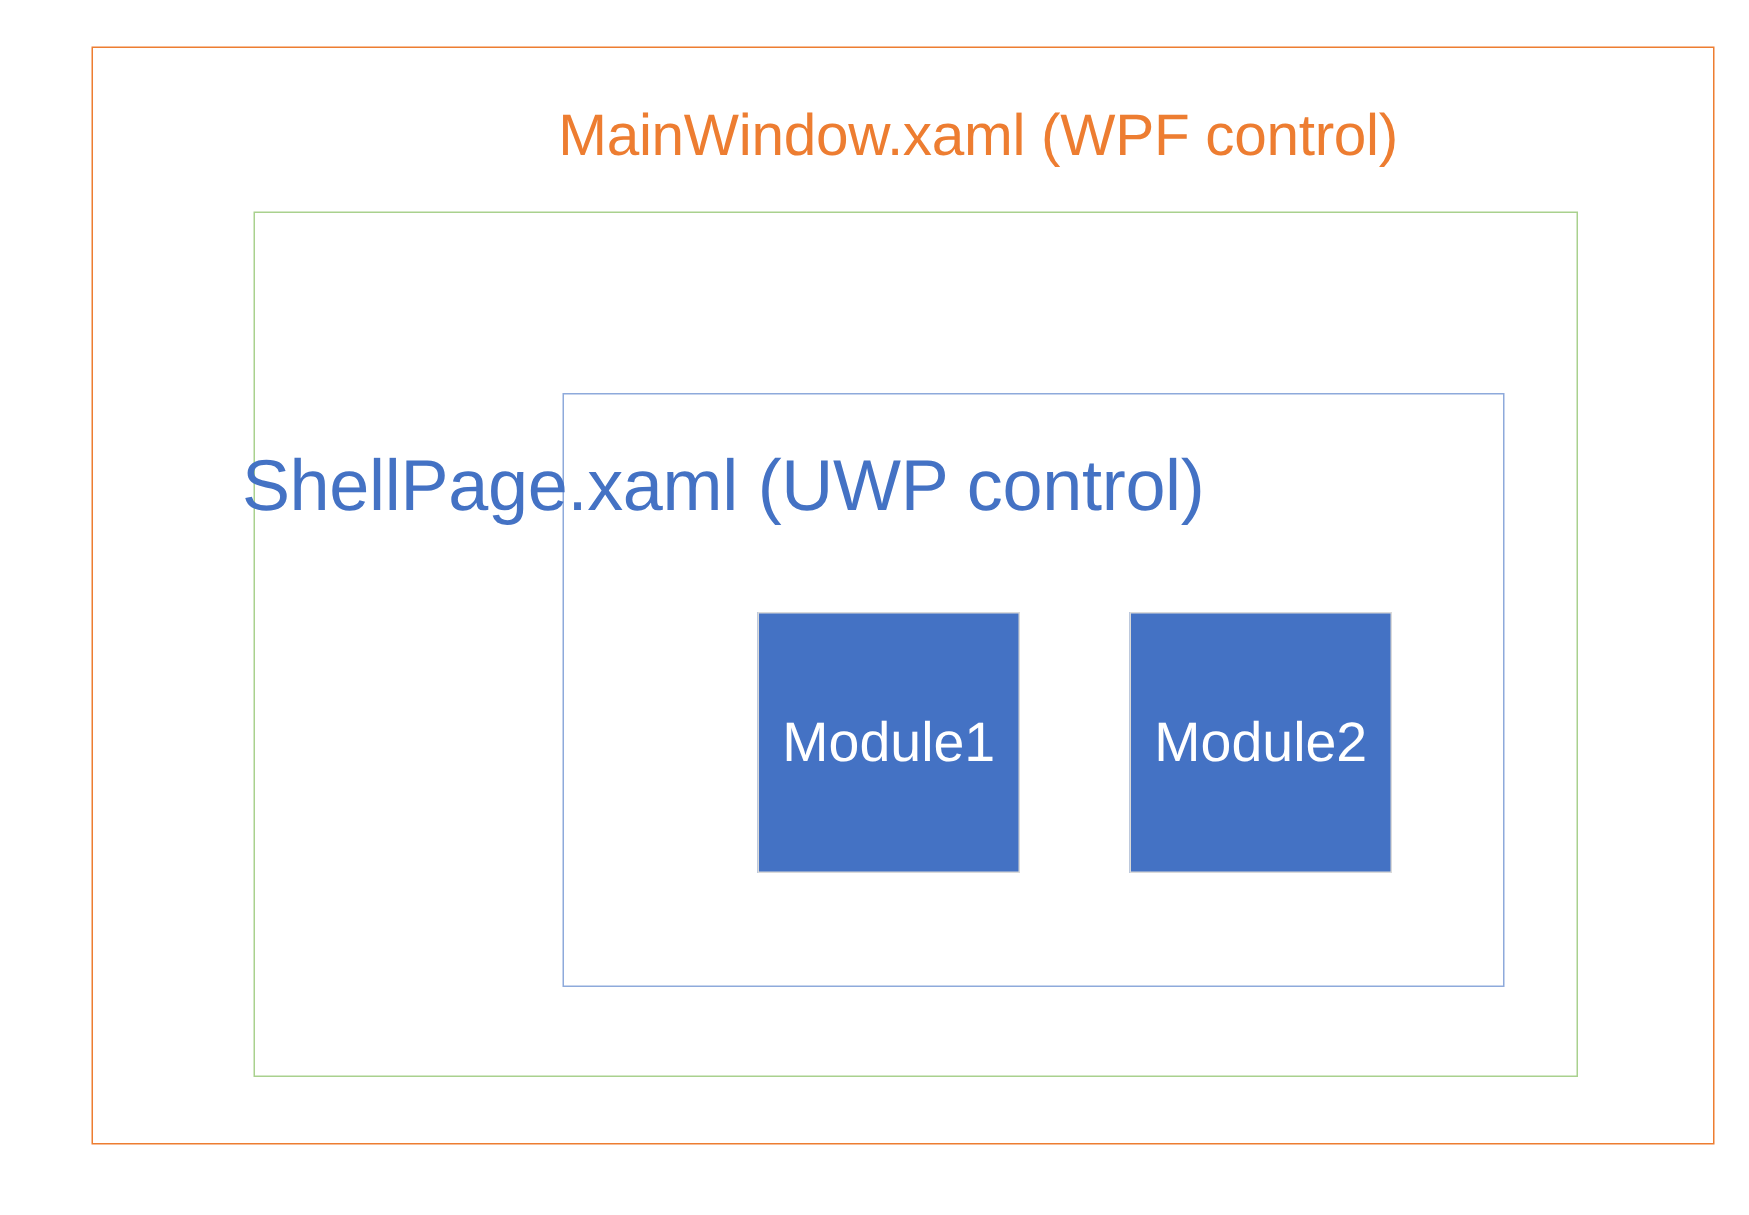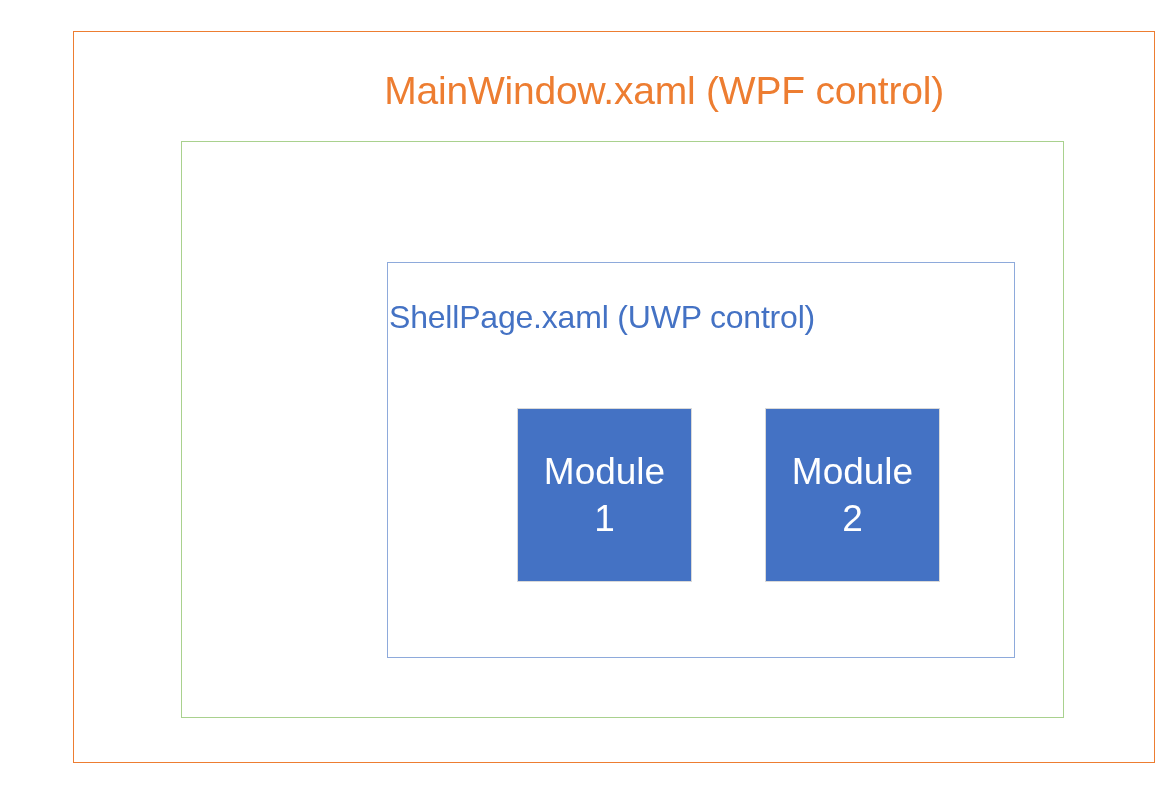--- a/index.html
+++ b/index.html
@@ -10,21 +10,21 @@
   body {
     width: 1166px;
     height: 810px;
     font-family: "Liberation Sans", sans-serif;
     overflow: hidden;
     position: relative;
   }
 
   #canvas {
     position: absolute;
-    left: 16px;
+    left: 4px;
     top: 0;
     width: 997px;
     height: 810px;
     background: #ffffff;
   }
 
   
   .box-outer {
     position: absolute;
     left: 57px;
@@ -78,34 +78,34 @@
   .label-mid {
     right: 144px;
     top: 176px;
     font-size: 37px;
     color: #70AD47;
   }
 
   .label-inner {
     right: 198px;
     top: 301px;
-    font-size: 32px;
+    font-size: 48px;
     color: #4472C4;
   }
 
   
   .module {
     position: absolute;
     width: 175px;
     height: 174px;
     background: #4472C4;
     border: 1px solid #D9D9D9;
     box-sizing: border-box;
     display: flex;
-    flex-direction: column;
+    flex-direction: row;
     align-items: center;
     justify-content: center;
     color: #ffffff;
     font-size: 37px;
     line-height: 1.28;
     text-align: center;
   }
 
   .module-1 { left: 501px; top: 408px; }
   .module-2 { left: 749px; top: 408px; }

